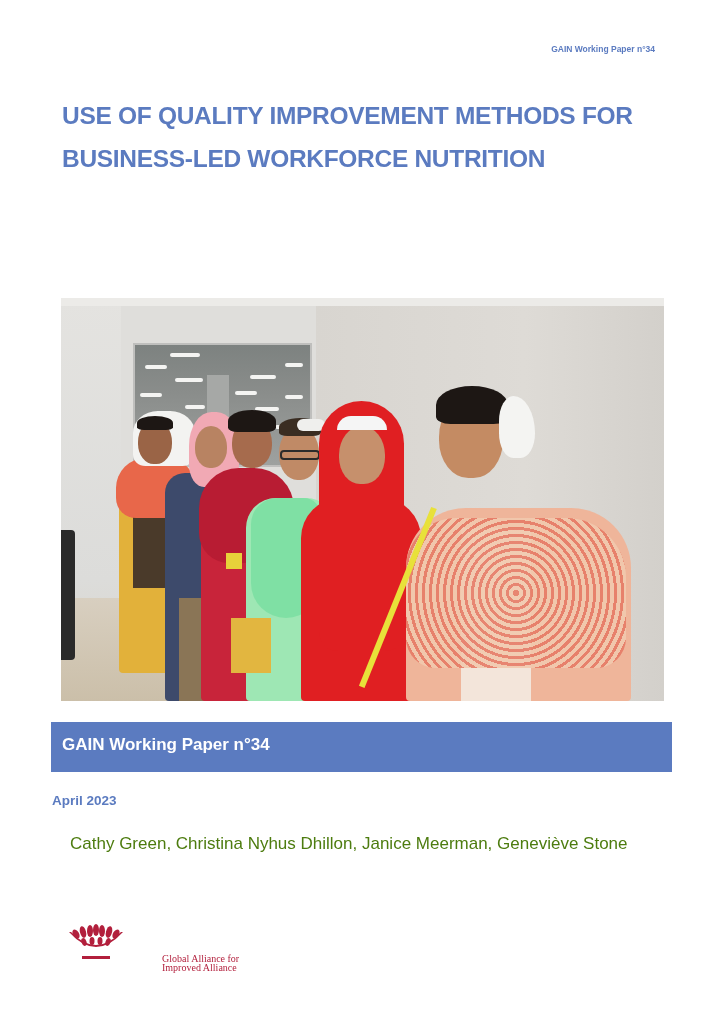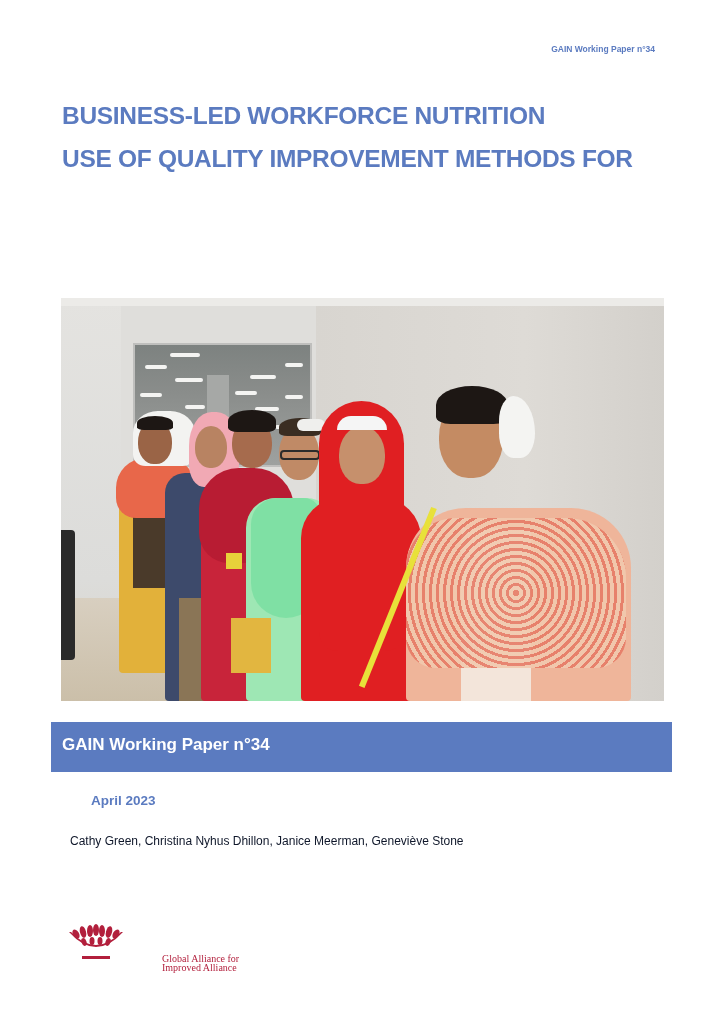--- a/index.html
+++ b/index.html
@@ -48,46 +48,46 @@
 
   
   .banner {
     position: absolute; left: 51px; top: 722px; width: 621px; height: 50px;
     background: #5b7bc0;
   }
   .banner span {
     position: absolute; left: 11px; top: 13px; font-size: 17px; font-weight: bold; color: #ffffff;
   }
   .date {
-    position: absolute; left: 52px; top: 793px; font-size: 13.5px; font-weight: bold; color: #5b7bc0; margin-left: 39px;
+    position: absolute; left: 52px; top: 793px; font-size: 13.5px; font-weight: bold; color: #5b7bc0;
   }
   .authors {
-    position: absolute; left: 70px; top: 834px; font-size: 12px; color: #0f172a;
+    position: absolute; left: 70px; top: 834px; font-size: 17px; color: #4d7c0f;
   }
 
   
   .logo { position: absolute; left: 66px; top: 918px; width: 180px; height: 62px; }
   .logo-mark { position: absolute; left: 0; top: 4px; width: 60px; height: 42px; }
   .logo-word {
     position: absolute; left: 62px; top: -6px; font-family: "Liberation Serif", "DejaVu Serif", serif;
     font-size: 46px; color: #b21f3c; line-height: 46px; letter-spacing: -1px;
   }
   .logo-sub {
     position: absolute; left: 96px; top: 36px; font-family: "Liberation Serif", "DejaVu Serif", serif;
     font-size: 10px; color: #b21f3c; line-height: 9px;
   }
 </style>
 </head>
 <body>
 
 <div class="running-header">GAIN Working Paper n°34</div>
 
 <div class="title">
+  <div>USE OF QUALITY IMPROVEMENT METHODS FOR</div>
   <div>BUSINESS-LED WORKFORCE NUTRITION</div>
-  <div>USE OF QUALITY IMPROVEMENT METHODS FOR</div>
 </div>
 
 <div class="photo">
   <div class="wall-left"></div>
   <div class="wall-mid"></div>
   <div class="wall-right"></div>
   <div class="ceiling"></div>
   <div class="window">
     <div class="pillar"></div>
     <div class="light" style="left:35px;top:8px;width:30px;"></div>

